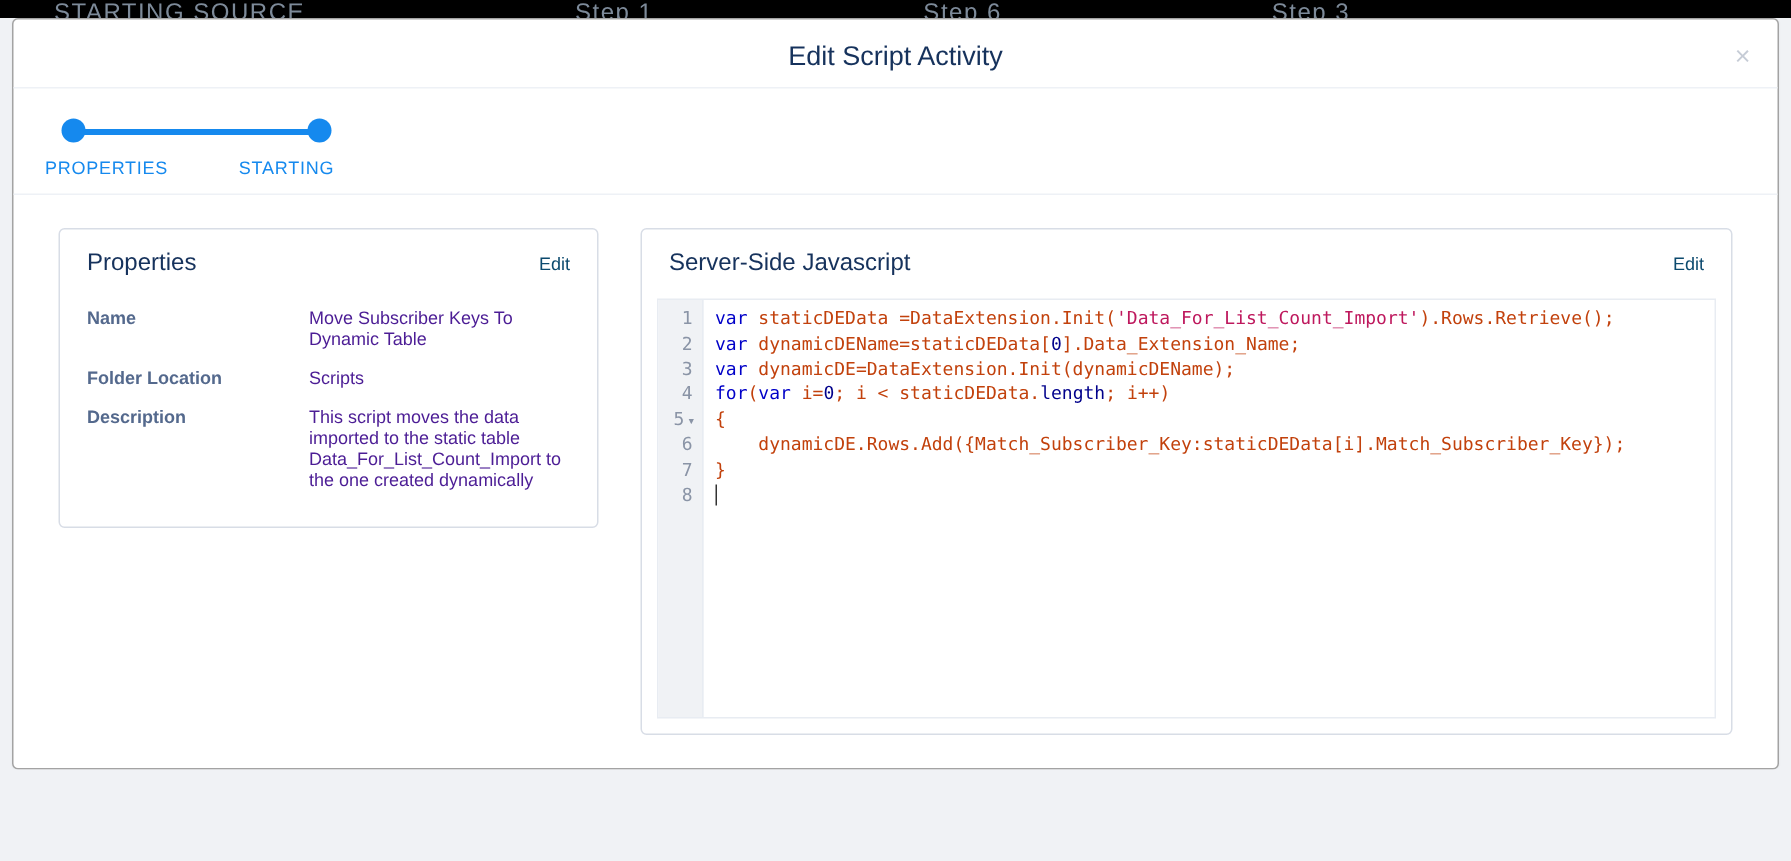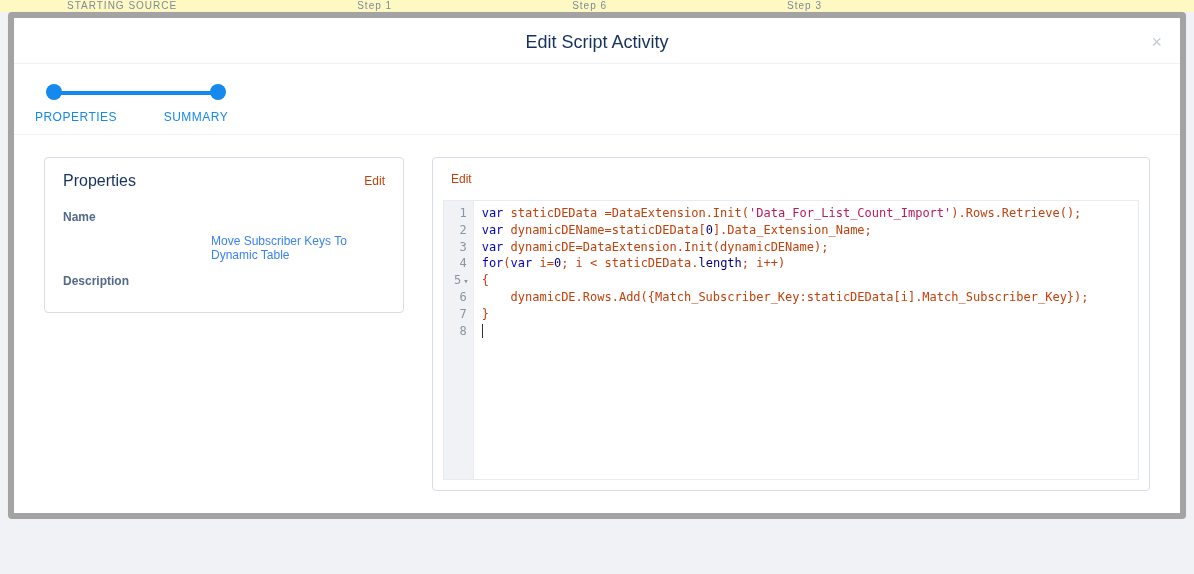--- a/index.html
+++ b/index.html
@@ -4,33 +4,33 @@
   <style>
     * { box-sizing: border-box; margin: 0; padding: 0; }
     body {
       font-family: "Salesforce Sans", Arial, sans-serif;
       background: #f0f2f5;
       color: #333;
       font-size: 13px;
     }
     .bg-strip {
       height: 12px;
-      background: #fef9c3;
+      background: #000000;
       color: #7d8a99;
-      font-size: 10px;
+      font-size: 16px;
       letter-spacing: 1px;
-      padding: 0 67px;
+      padding: 0 36px;
       display: flex;
       gap: 180px;
       align-items: flex-start;
       overflow: hidden;
     }
     .modal {
       background: #fff;
-      border: 6px solid #a3a3a3;
+      border: 1px solid #a3a3a3;
       border-radius: 4px;
       margin: 0 8px;
       position: relative;
       box-shadow: 0 0 2px rgba(0,0,0,0.05);
     }
     .modal-header {
       text-align: center;
       padding: 14px 0 10px;
       border-bottom: 1px solid #eef1f6;
       position: relative;
@@ -108,44 +108,43 @@
       justify-content: space-between;
       align-items: center;
       padding: 14px 18px 10px;
     }
     .panel-title {
       color: #16325c;
       font-size: 16px;
       font-weight: 400;
     }
     .edit-link {
-      color: #c2410c;
+      color: #0c4a6e;
       font-size: 12px;
       cursor: pointer;
     }
     .prop-table {
       padding: 4px 18px 18px;
     }
     .prop-row {
       display: flex;
       align-items: flex-start;
       padding: 6px 0;
       font-size: 12px;
     }
     .prop-key {
       width: 148px;
       color: #54698d;
       font-weight: 600;
       flex-shrink: 0;
     }
     .prop-val {
-      color: #3b82f6;
+      color: #4c1d95;
       font-weight: 400;
       word-break: break-word;
-      margin-top: 24px;
     }
     .code-area {
       display: flex;
       border-top: 1px solid #e8ecf2;
       margin: 4px 10px 10px;
       border: 1px solid #e8ecf2;
       font-family: "Consolas","Monaco",monospace;
       font-size: 12px;
       line-height: 1.4;
       min-height: 280px;
@@ -197,44 +196,50 @@
   </div>
 
   <div class="stepper">
     <div class="step-track">
       <div class="step-line"></div>
       <div class="step-dot left"></div>
       <div class="step-dot right"></div>
     </div>
     <div class="step-labels">
       <div class="step-label">PROPERTIES</div>
-      <div class="step-label">SUMMARY</div>
+      <div class="step-label">STARTING</div>
     </div>
   </div>
 
   <div class="content">
 
     <div class="panel panel-properties">
       <div class="panel-header">
         <div class="panel-title">Properties</div>
         <div class="edit-link">Edit</div>
       </div>
       <div class="prop-table">
         <div class="prop-row">
           <div class="prop-key">Name</div>
           <div class="prop-val">Move Subscriber Keys To Dynamic Table</div>
         </div>
         <div class="prop-row">
+          <div class="prop-key">Folder Location</div>
+          <div class="prop-val">Scripts</div>
+        </div>
+        <div class="prop-row">
           <div class="prop-key">Description</div>
+          <div class="prop-val">This script moves the data imported to the static table Data_For_List_Count_Import to the one created dynamically</div>
         </div>
       </div>
     </div>
 
     <div class="panel panel-code">
       <div class="panel-header">
+        <div class="panel-title">Server-Side Javascript</div>
         <div class="edit-link">Edit</div>
       </div>
       <div class="code-area">
         <div class="gutter" id="gutter">
             <div>1</div>
             <div>2</div>
             <div>3</div>
             <div>4</div>
             <div>5<span class="fold-marker">▾</span></div>
             <div>6</div>

